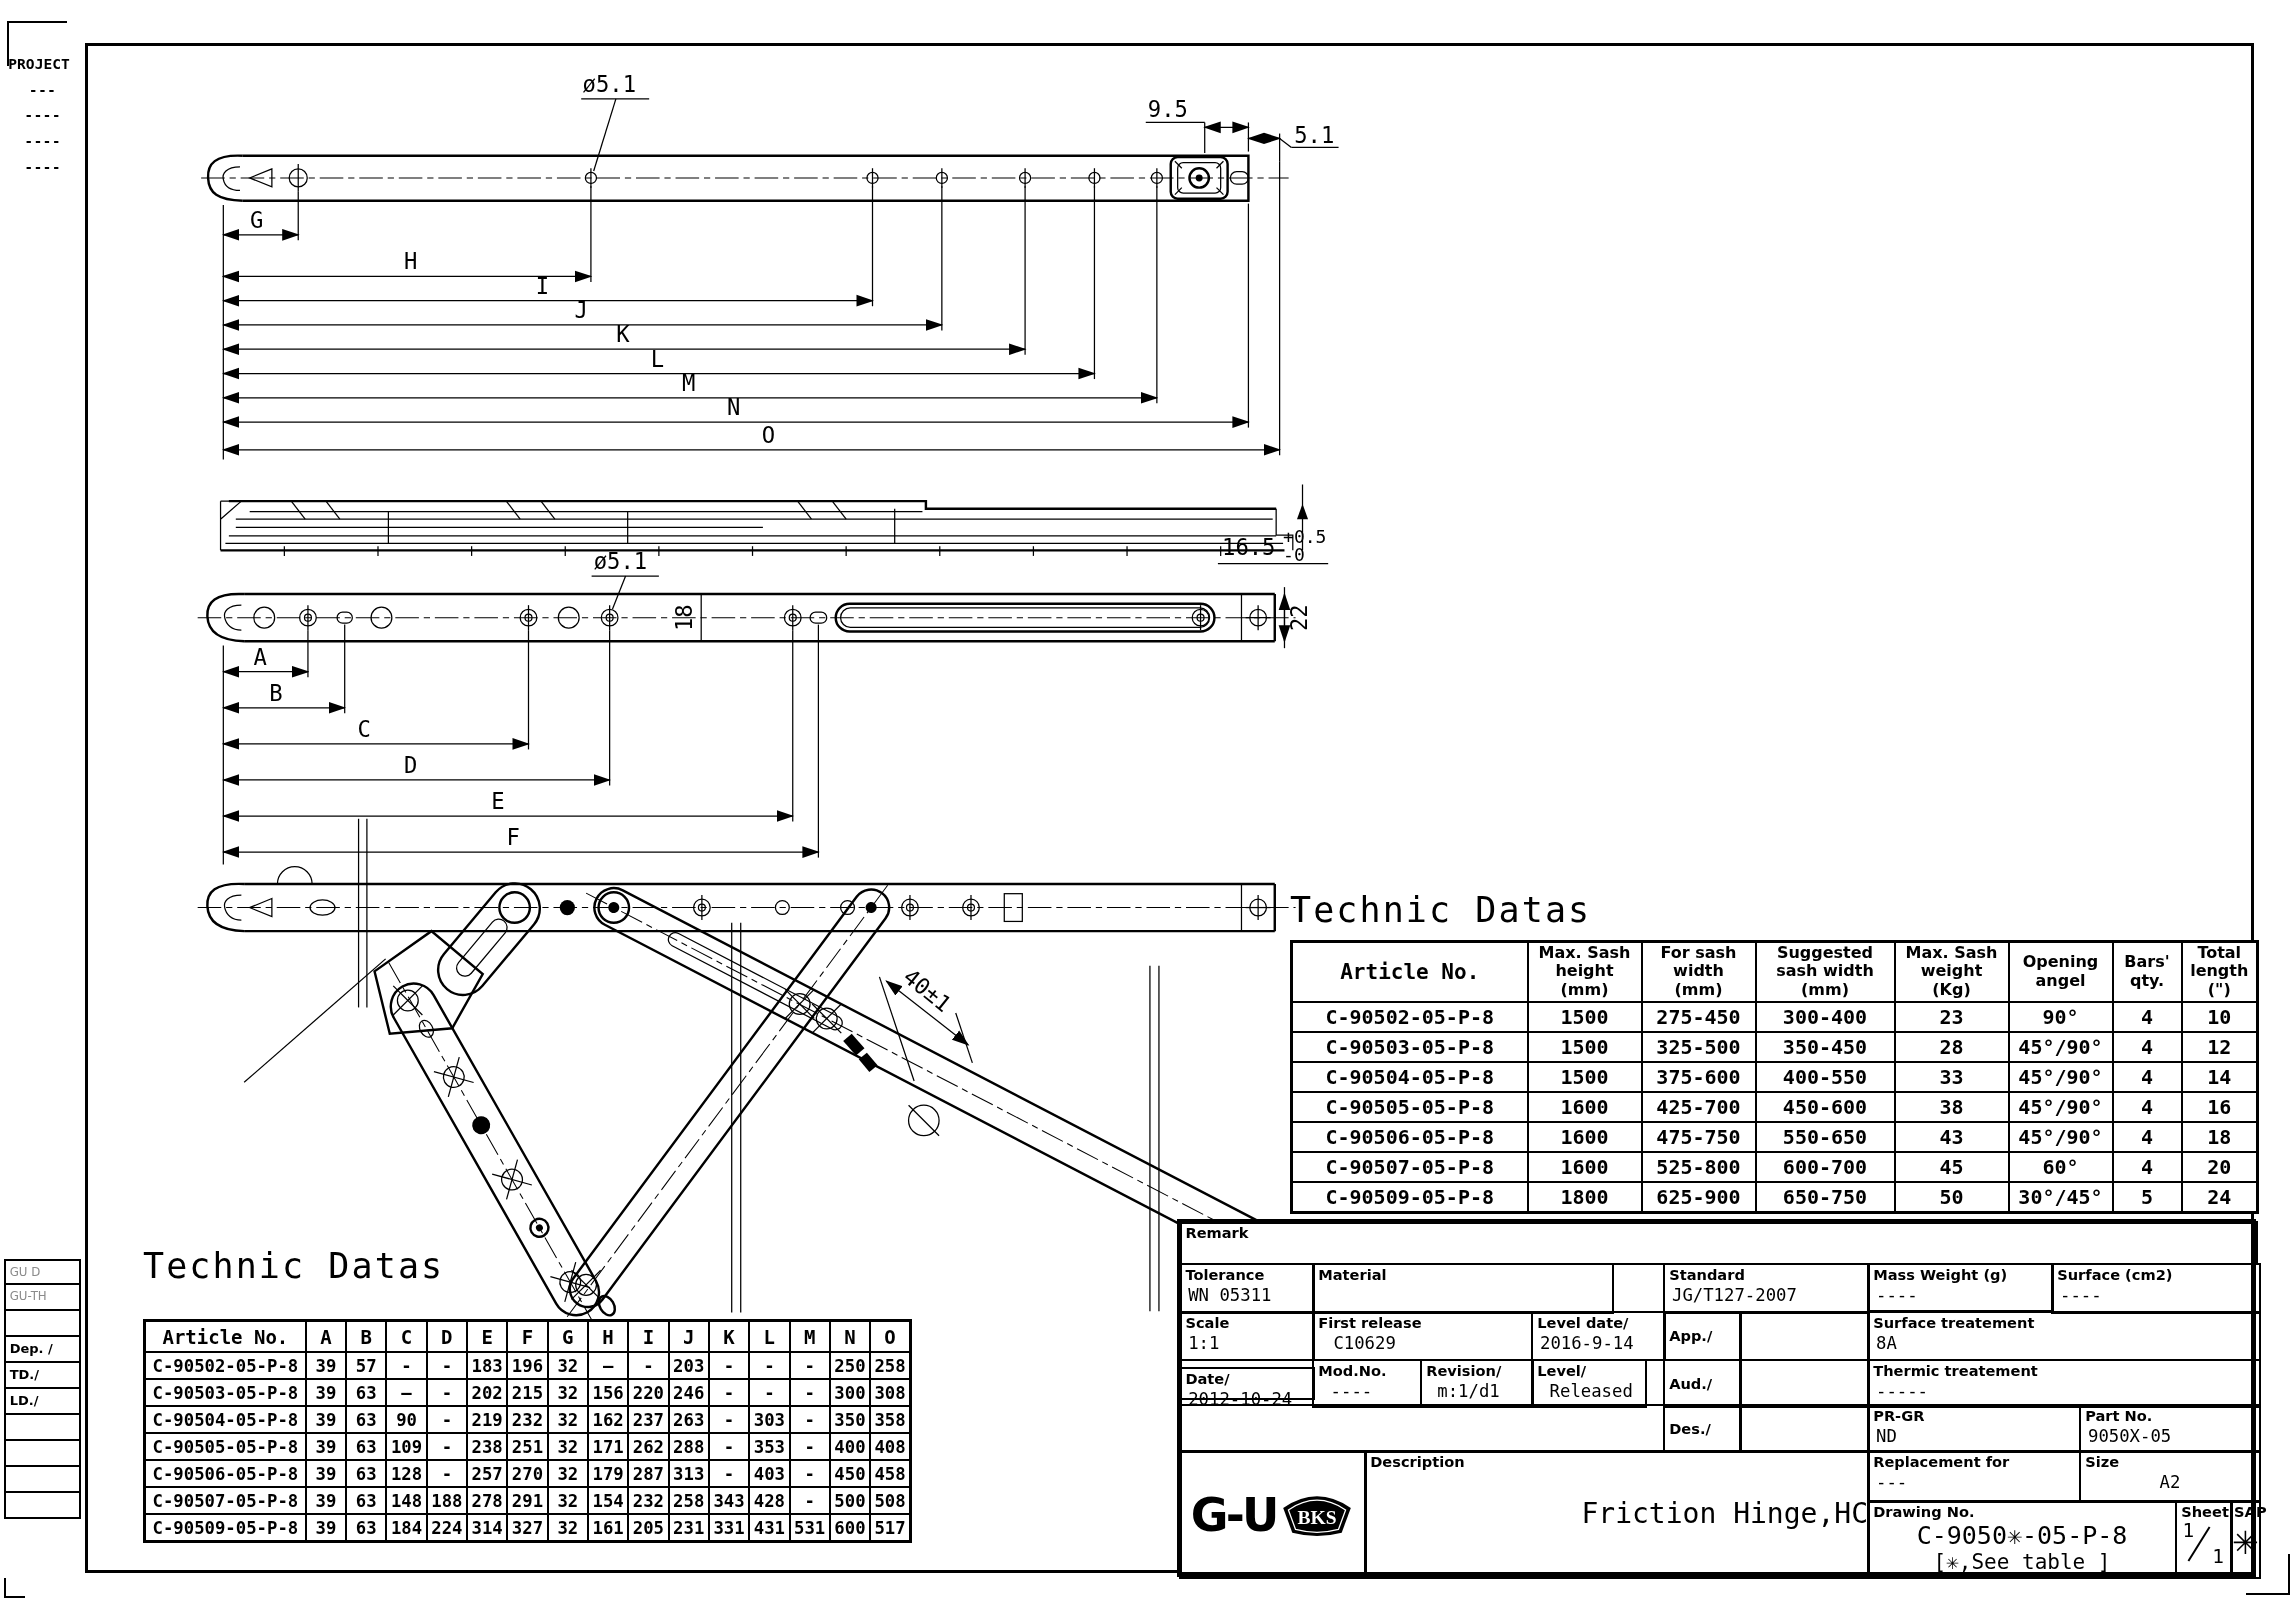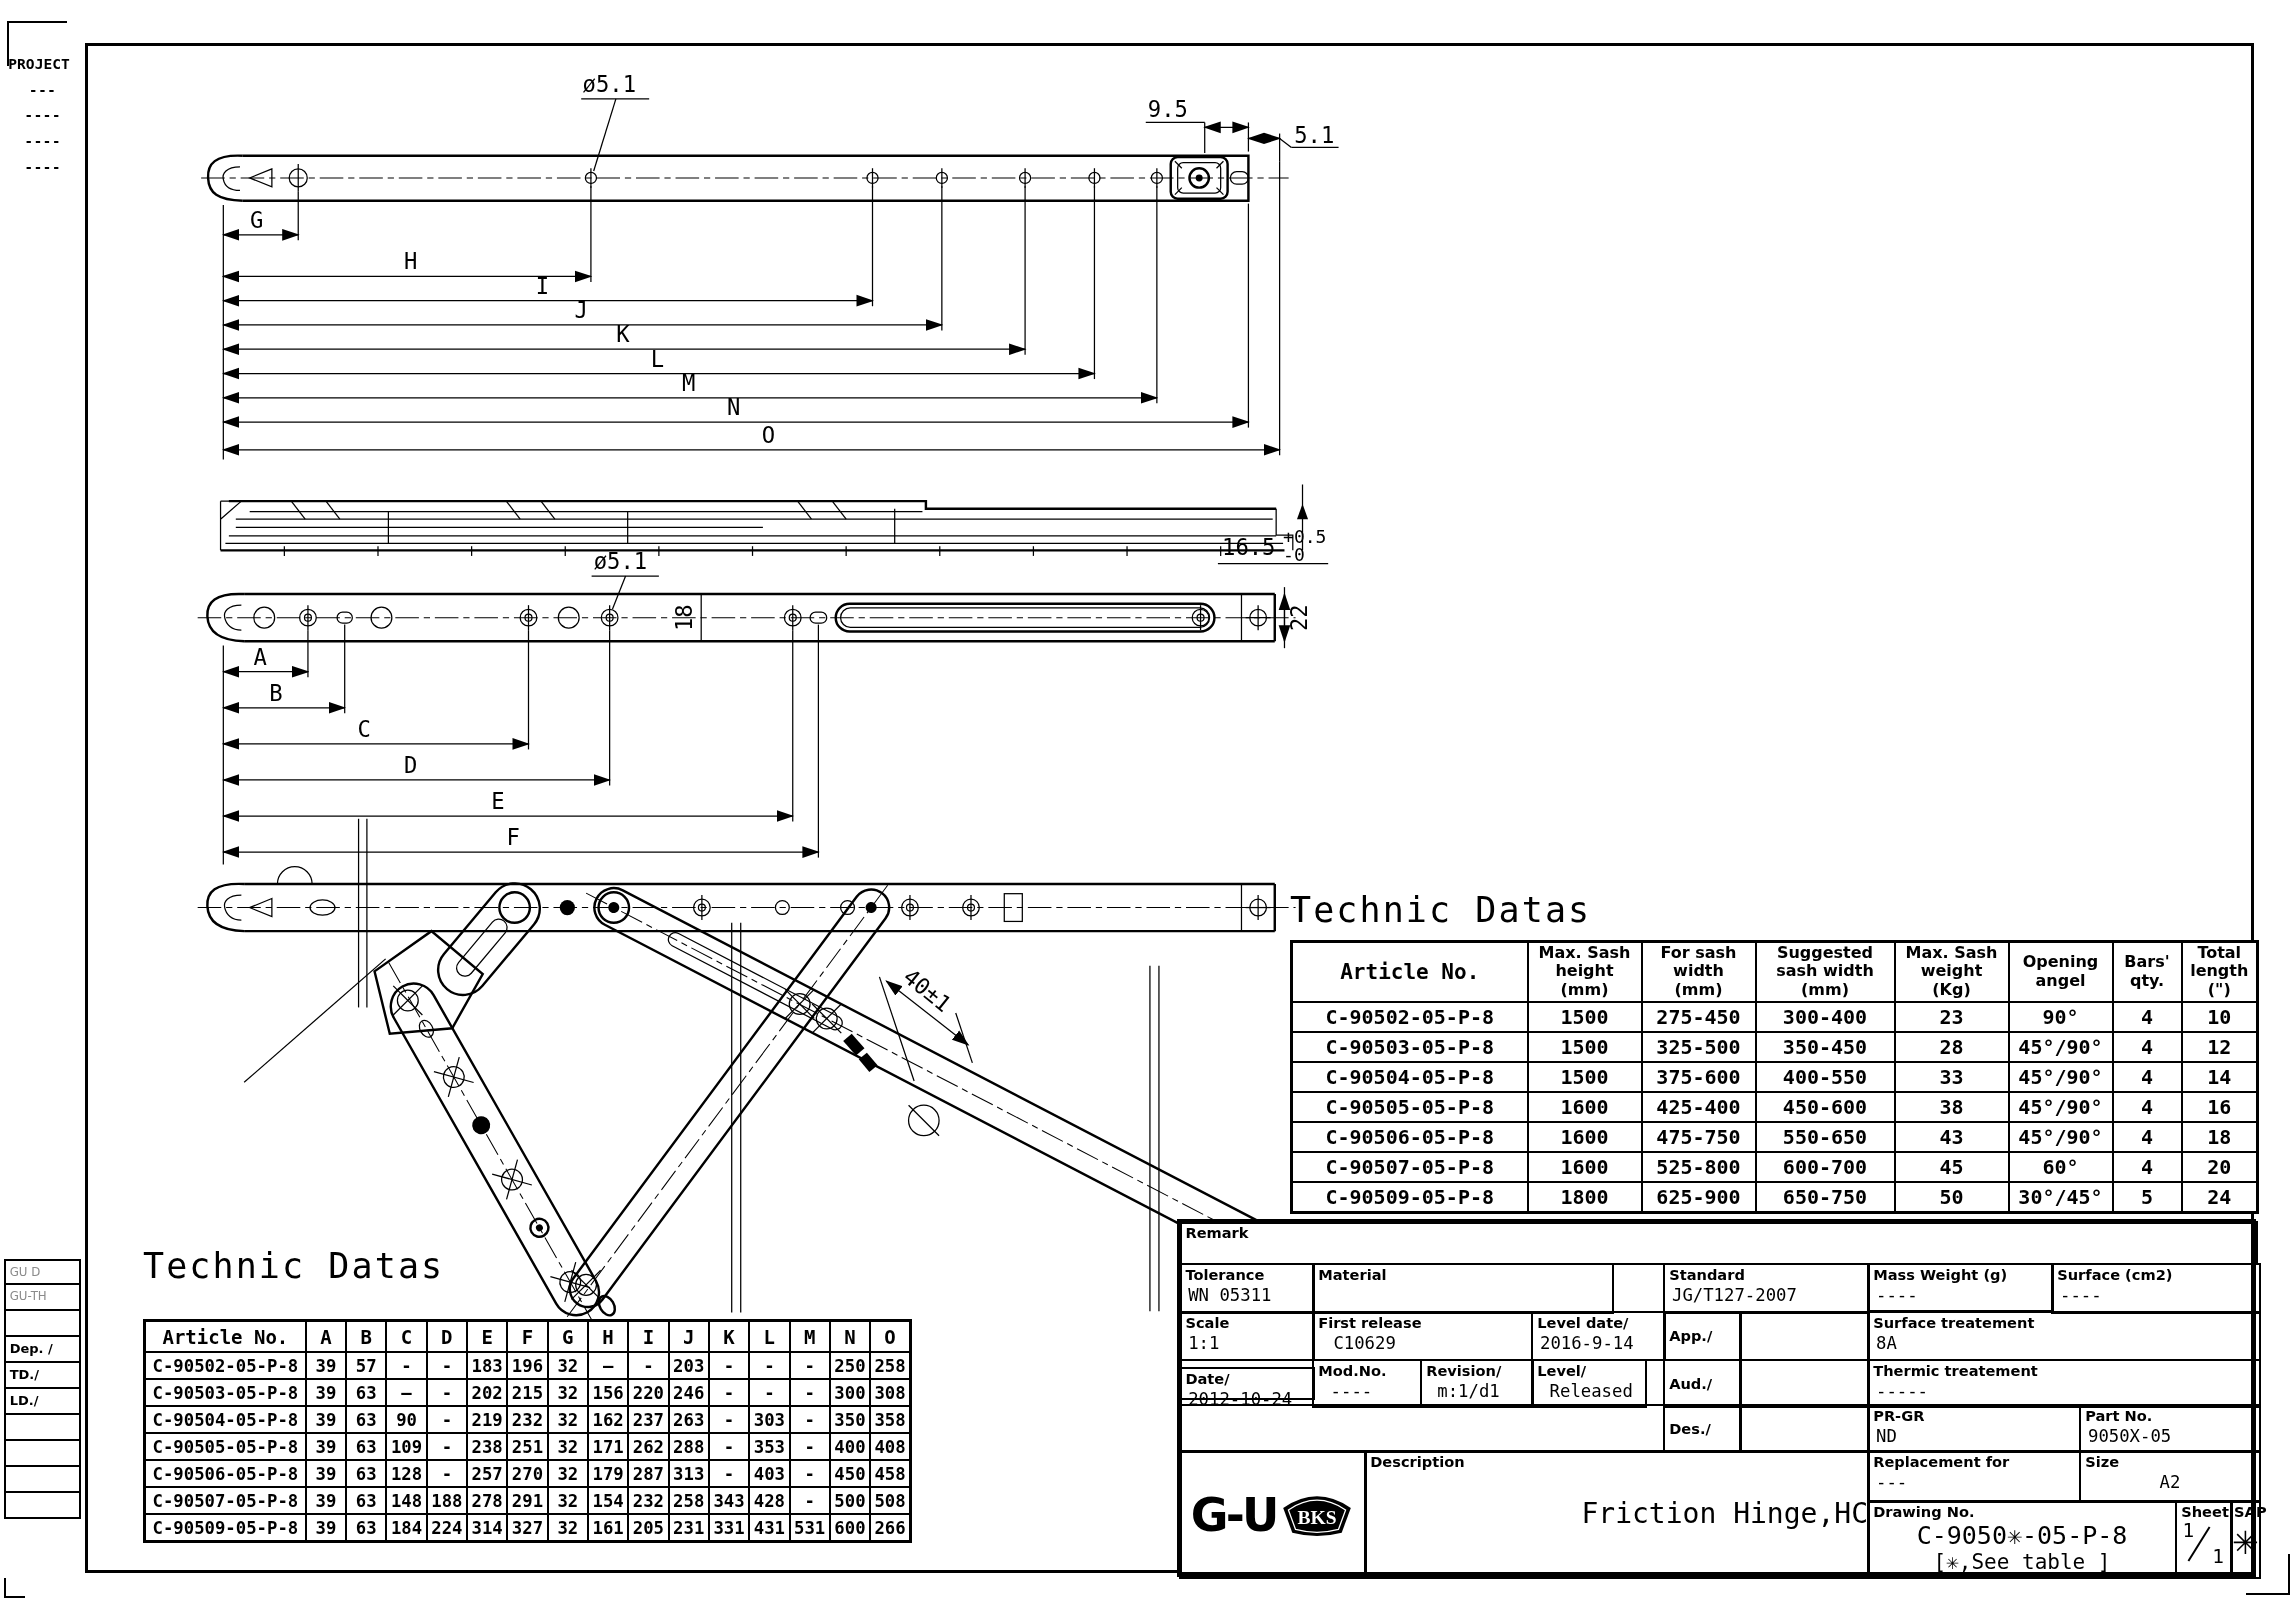--- a/index.html
+++ b/index.html
@@ -422,21 +422,21 @@
             <td>375-600</td>
             <td>400-550</td>
             <td>33</td>
             <td>45°/90°</td>
             <td>4</td>
             <td>14</td>
           </tr>
           <tr>
             <td>C-90505-05-P-8</td>
             <td>1600</td>
-            <td>425-400</td>
+            <td>425-700</td>
             <td>450-600</td>
             <td>38</td>
             <td>45°/90°</td>
             <td>4</td>
             <td>16</td>
           </tr>
           <tr>
             <td>C-90506-05-P-8</td>
             <td>1600</td>
             <td>475-750</td>
@@ -615,21 +615,21 @@
             <td>314</td>
             <td>327</td>
             <td>32</td>
             <td>161</td>
             <td>205</td>
             <td>231</td>
             <td>331</td>
             <td>431</td>
             <td>531</td>
             <td>600</td>
-            <td>266</td>
+            <td>517</td>
           </tr>
         </tbody>
     </table>
   </div>
 
   <div class="tblock">
     <div class="cell" style="left:-2.8px;top:-2.8px;width:1079px;height:44px;">
       <span class="lab">Remark</span>
     </div>
     <div class="cell" style="left:-2.8px;top:39px;width:136px;height:51px;">

